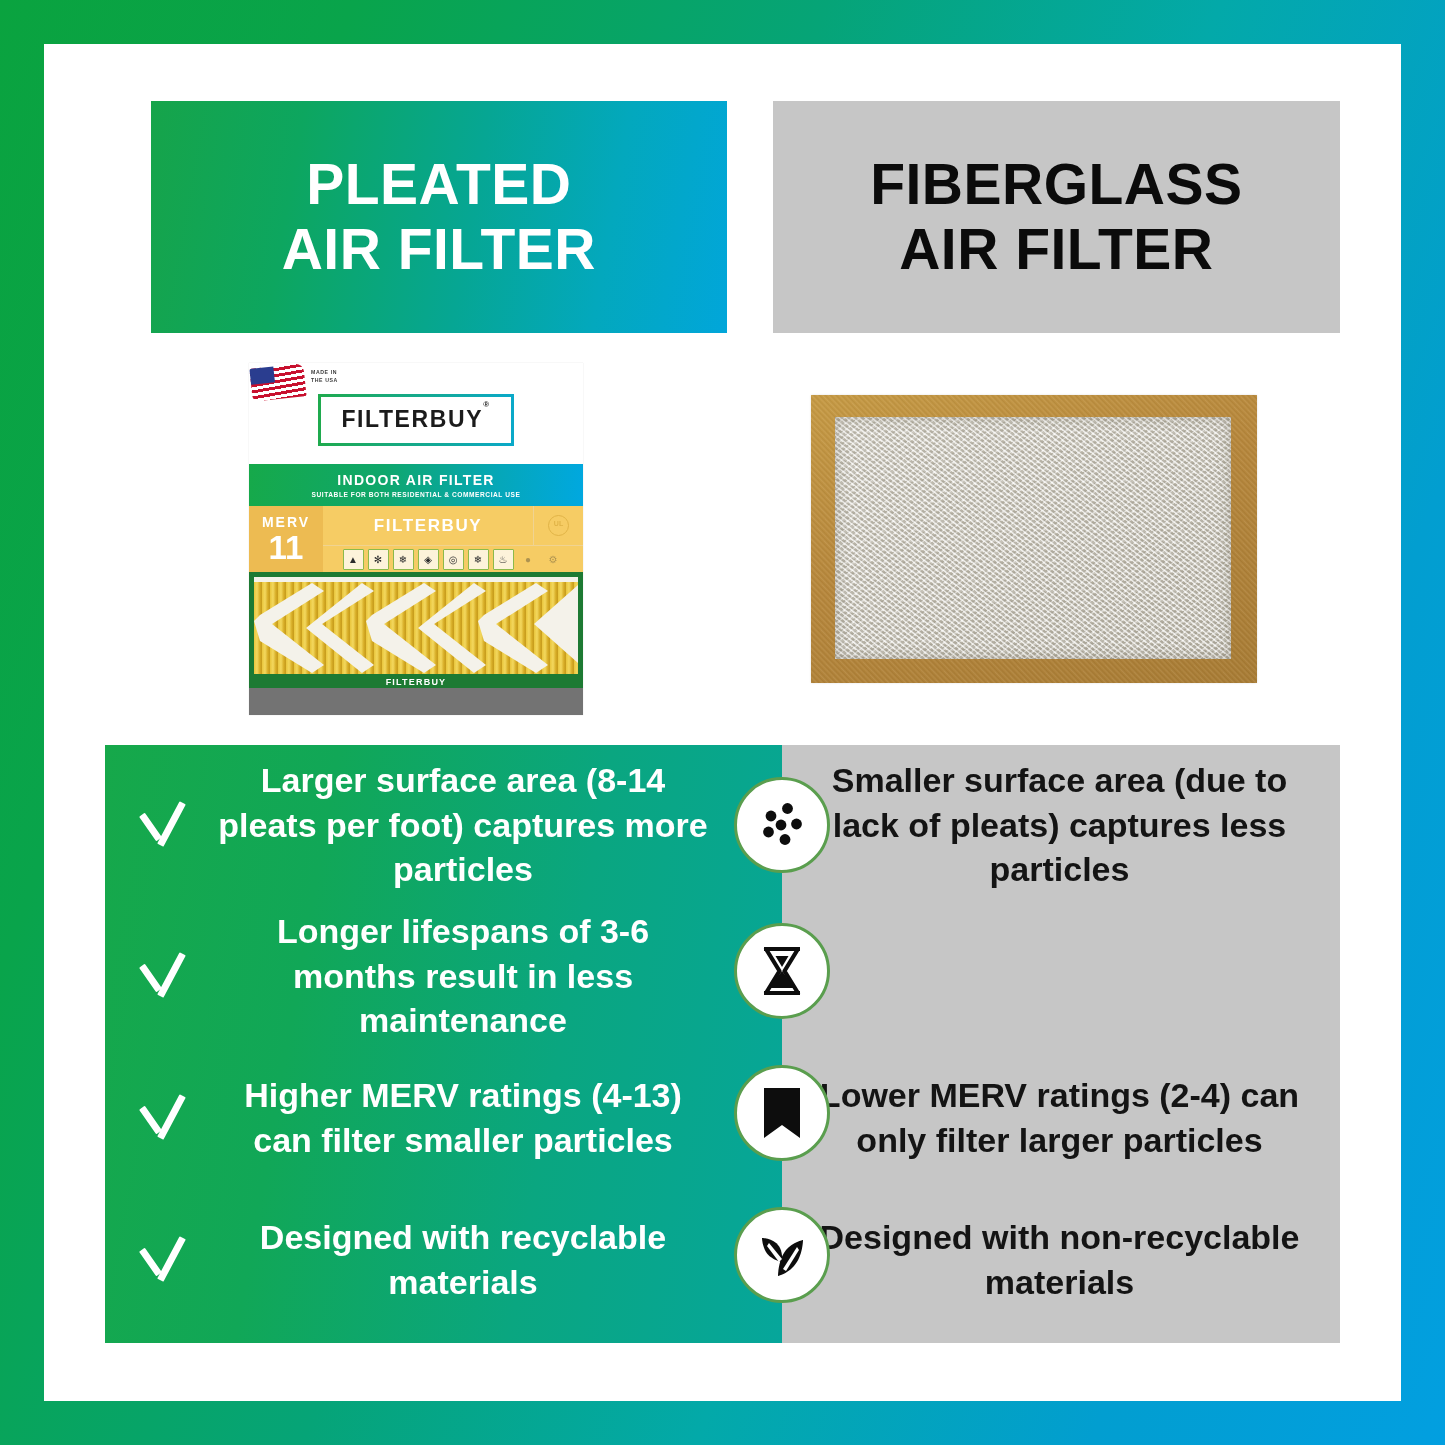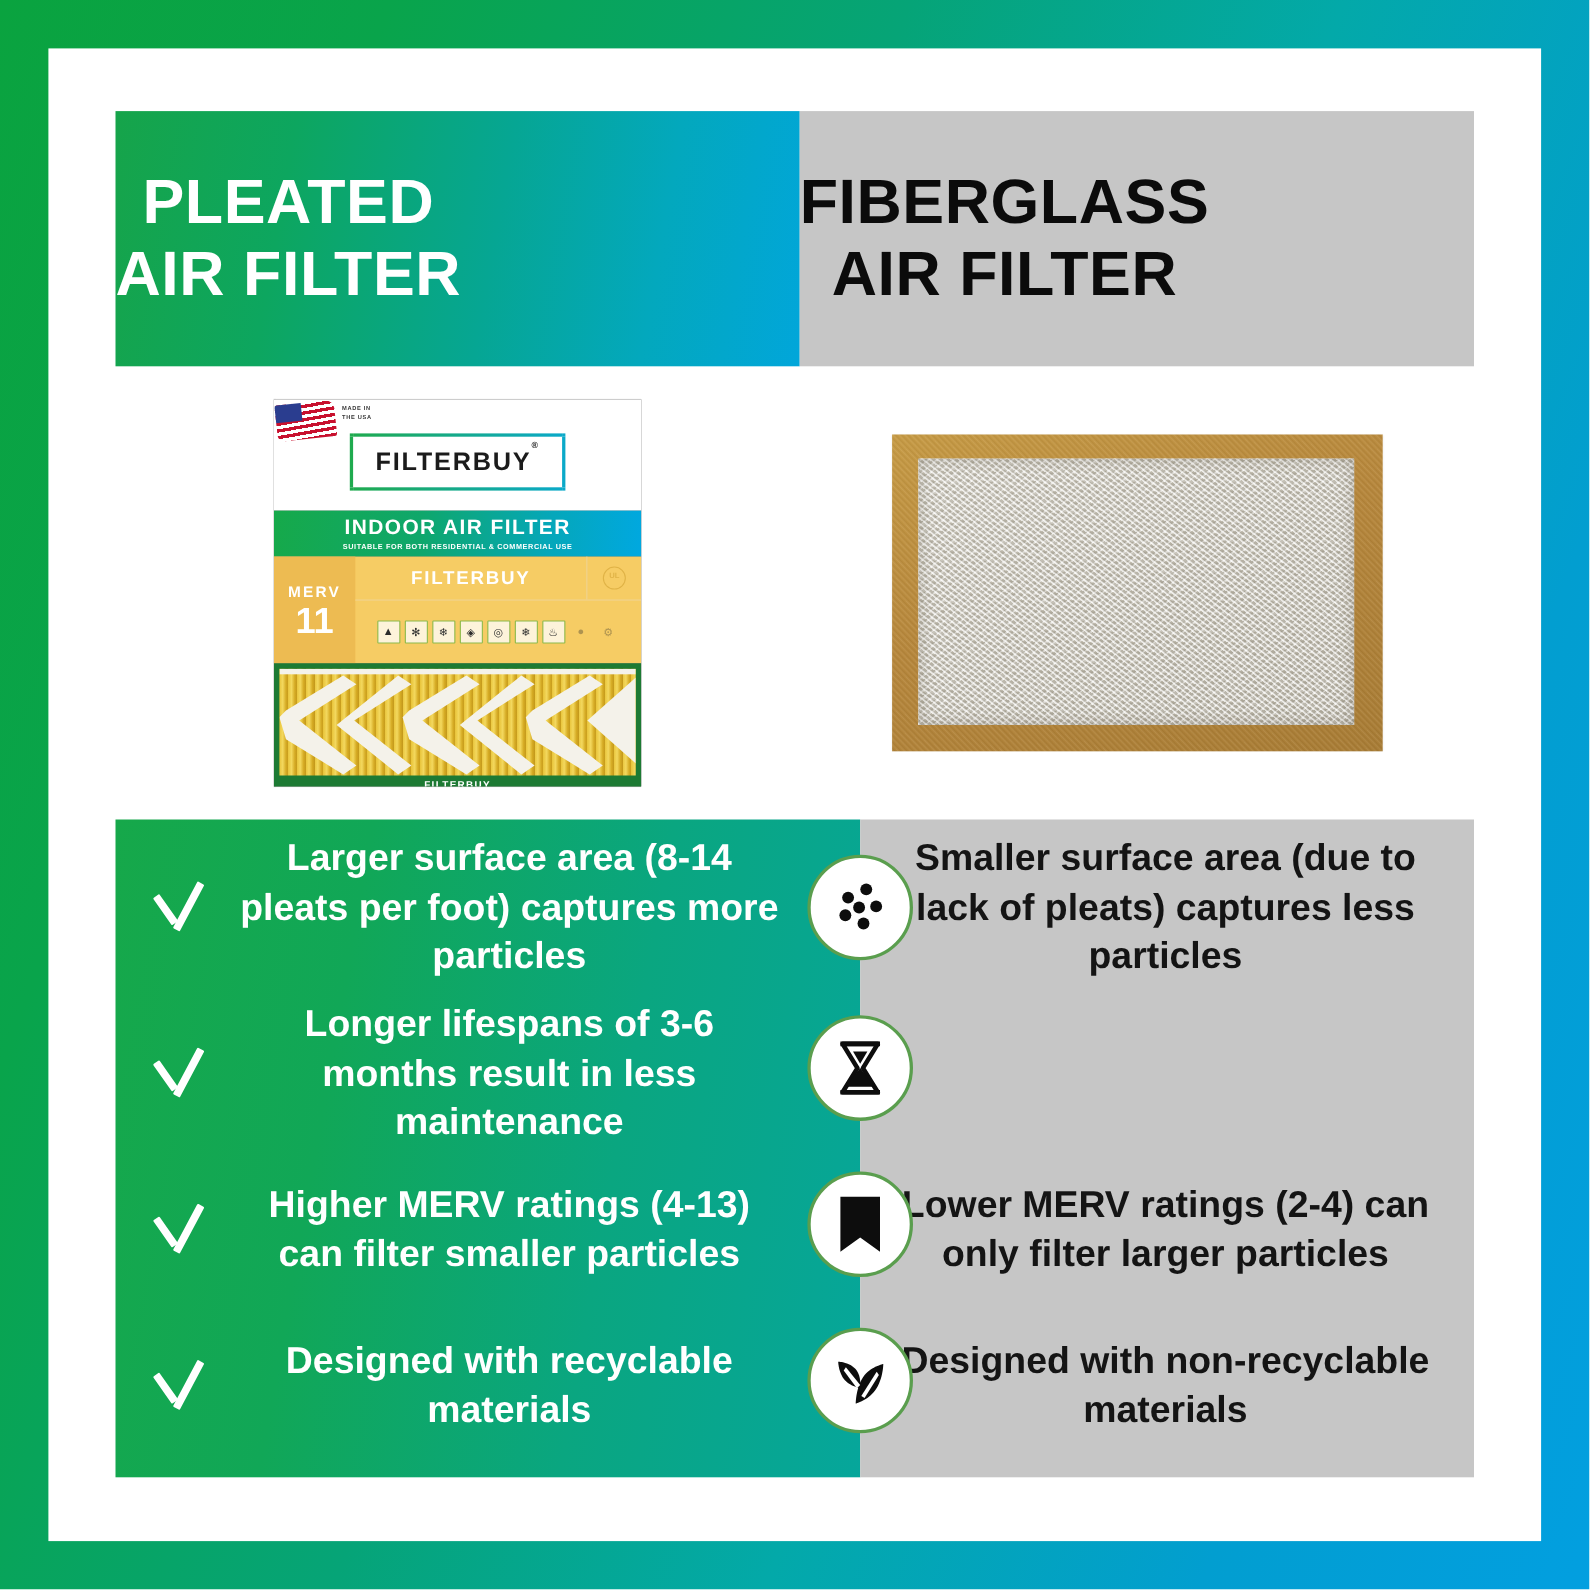--- a/index.html
+++ b/index.html
@@ -24,22 +24,23 @@
   }
   #content {
     position: absolute;
     left: 105px; top: 101px;
     width: 1235px; height: 1242px;
   }
 
   
   .header-row { display: flex; width: 1235px; height: 232px; }
   .hdr {
-    display: flex; align-items: center; justify-content: flex-start;
+    display: flex; align-items: center; justify-content: center;
     text-align: center;
+    margin-left: 46px;
   }
   .hdr-left {
     width: 622px;
     background: linear-gradient(100deg, #16a44a 0%, #0da65f 25%, #06a693 55%, #03a8bd 78%, #01a6da 100%);
   }
   .hdr-right { width: 613px; background: #c6c6c6; }
   .hdr-title {
     font-size: 57px;
     font-weight: 800;
     line-height: 1.14;
@@ -101,24 +102,24 @@
     color: #1b1b1b; position: relative;
   }
   .fb-logo sup { font-size: 8px; top: -11px; position: relative; }
   .fb-band {
     height: 42px;
     background: linear-gradient(95deg, #16a94a 0%, #0fa76b 40%, #05a7ba 75%, #00a8e0 100%);
     color: #ffffff;
     display: flex; flex-direction: column;
     align-items: center; justify-content: center;
   }
-  .fb-band-1 { font-size: 19px; font-weight: 800; letter-spacing: 1.3px; }
+  .fb-band-1 { font-size: 14px; font-weight: 800; letter-spacing: 1.3px; }
   .fb-band-2 { font-size: 6.6px; font-weight: 700; letter-spacing: 0.55px; margin-top: 3px; }
   .fb-yellow {
-    height: 97px;
+    height: 66px;
     background: #f6cc64;
     display: flex;
     position: relative;
   }
   .fb-merv {
     width: 74px; background: #edbb52;
     display: flex; flex-direction: column;
     align-items: center; justify-content: center;
     color: #ffffff;
   }

